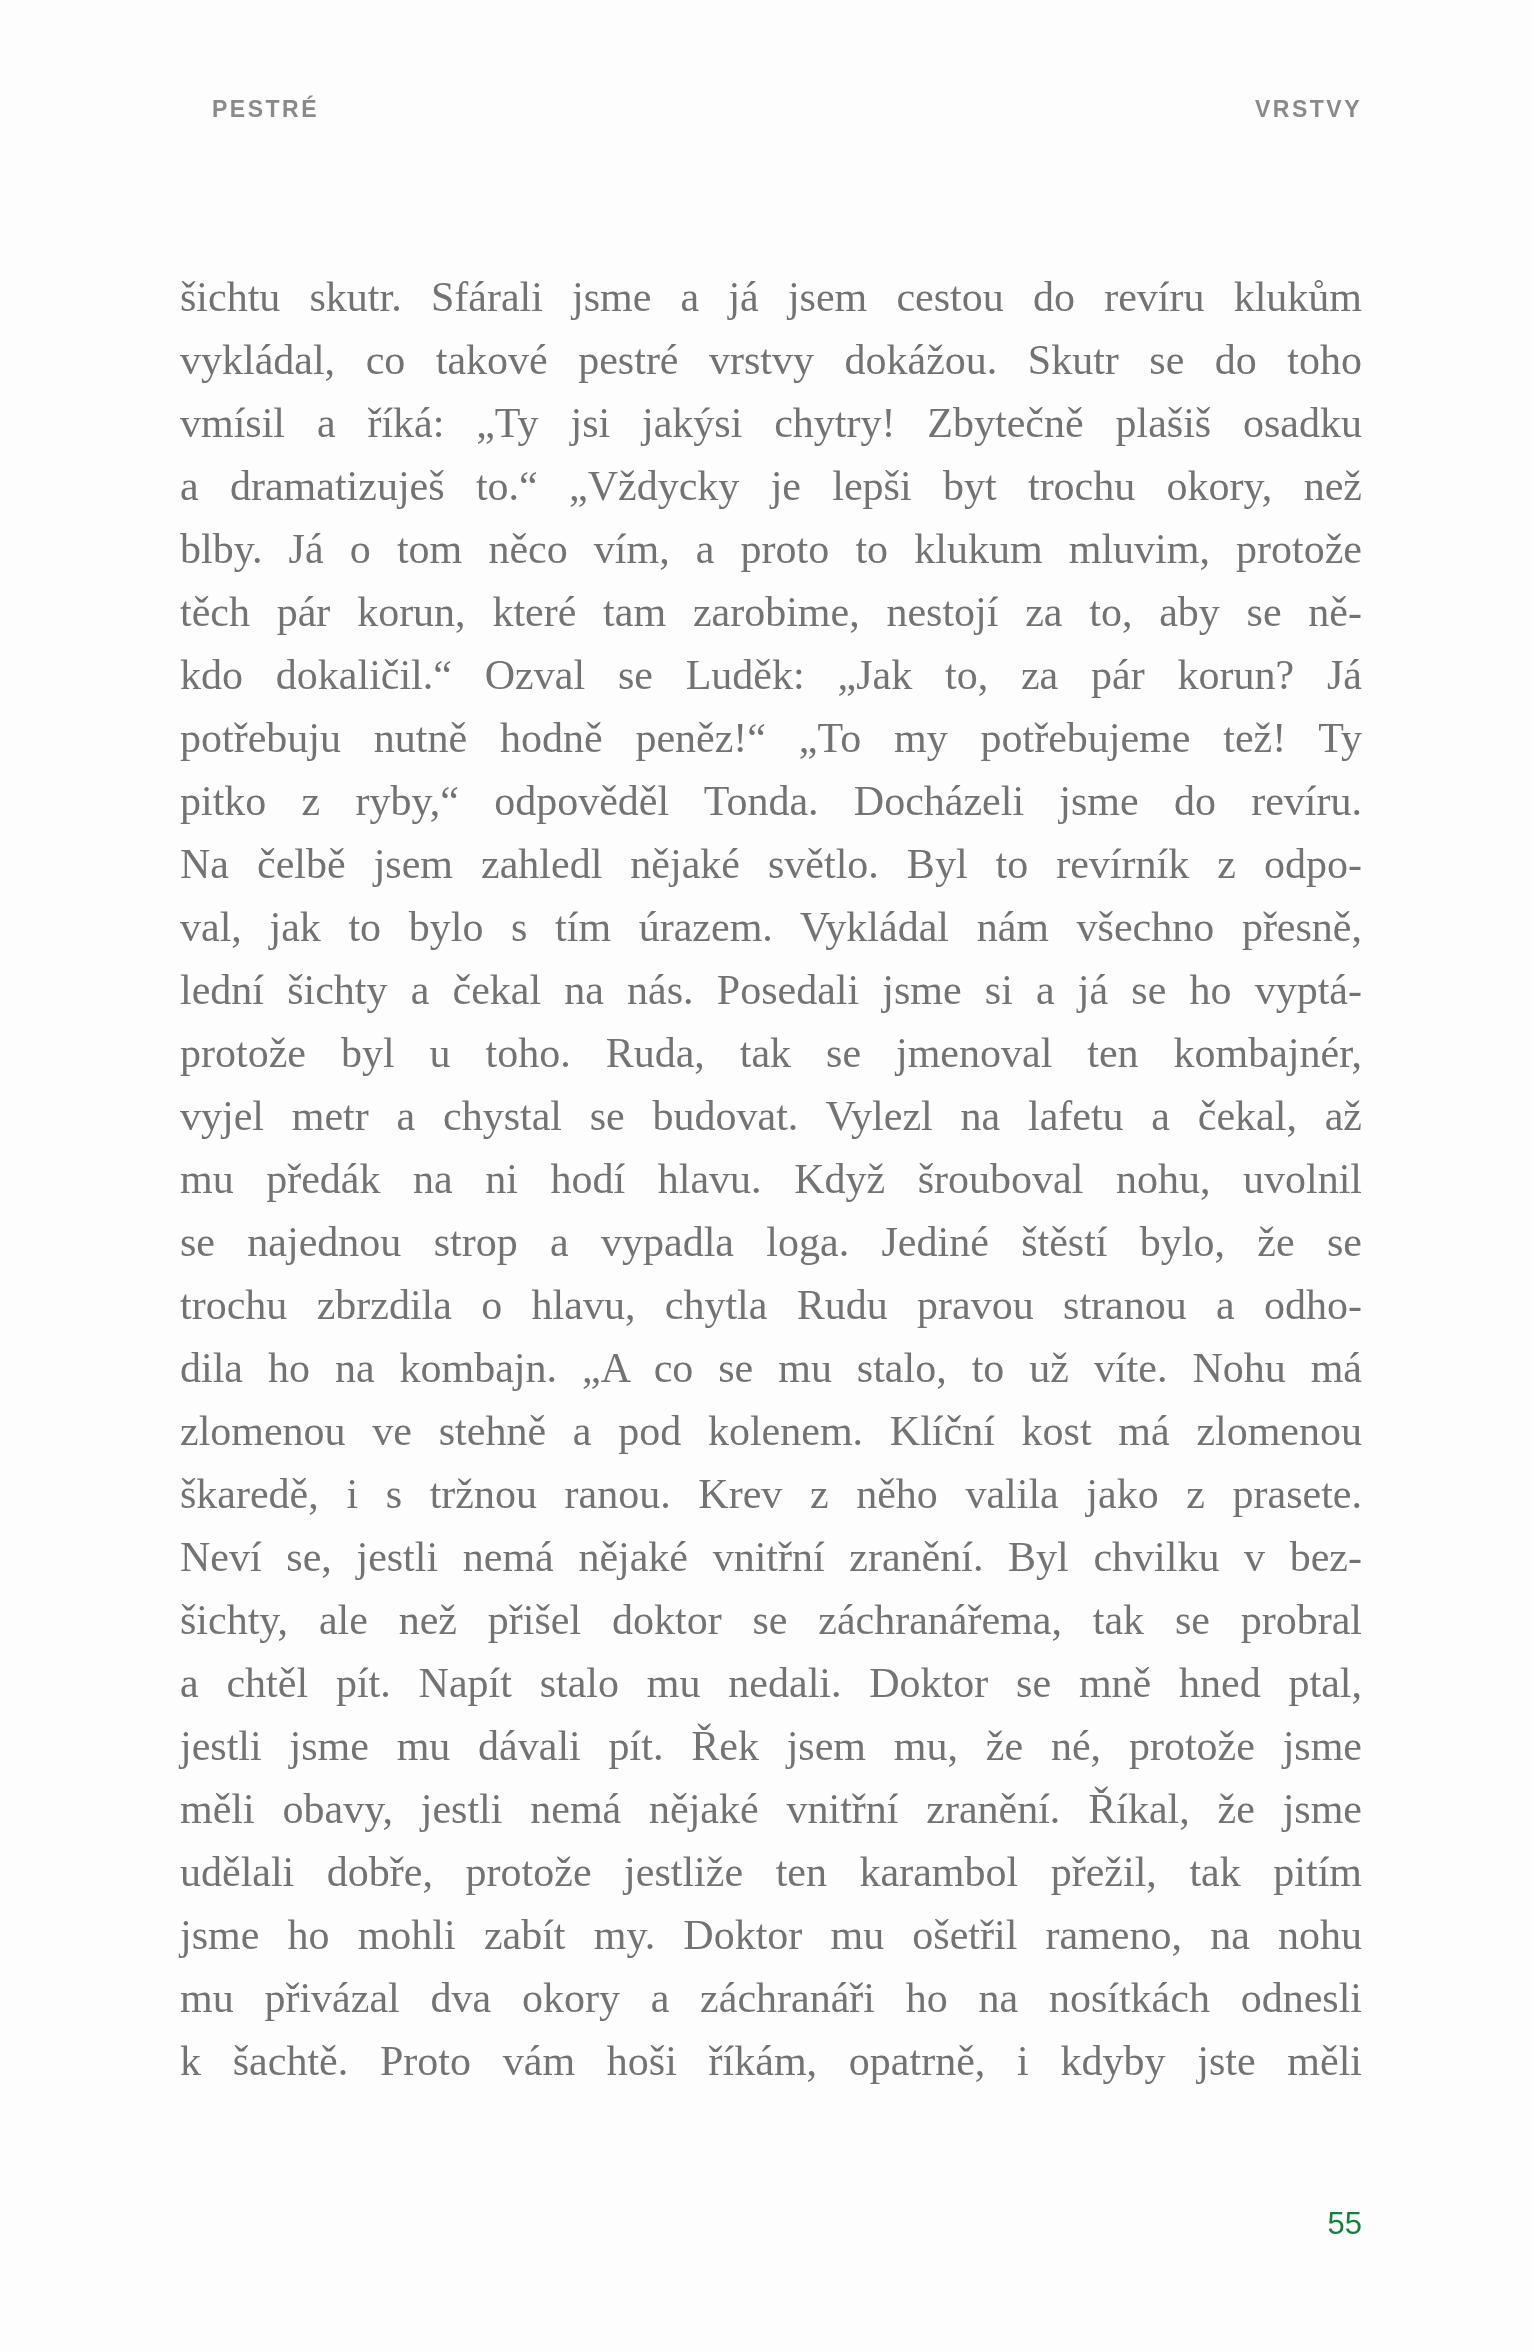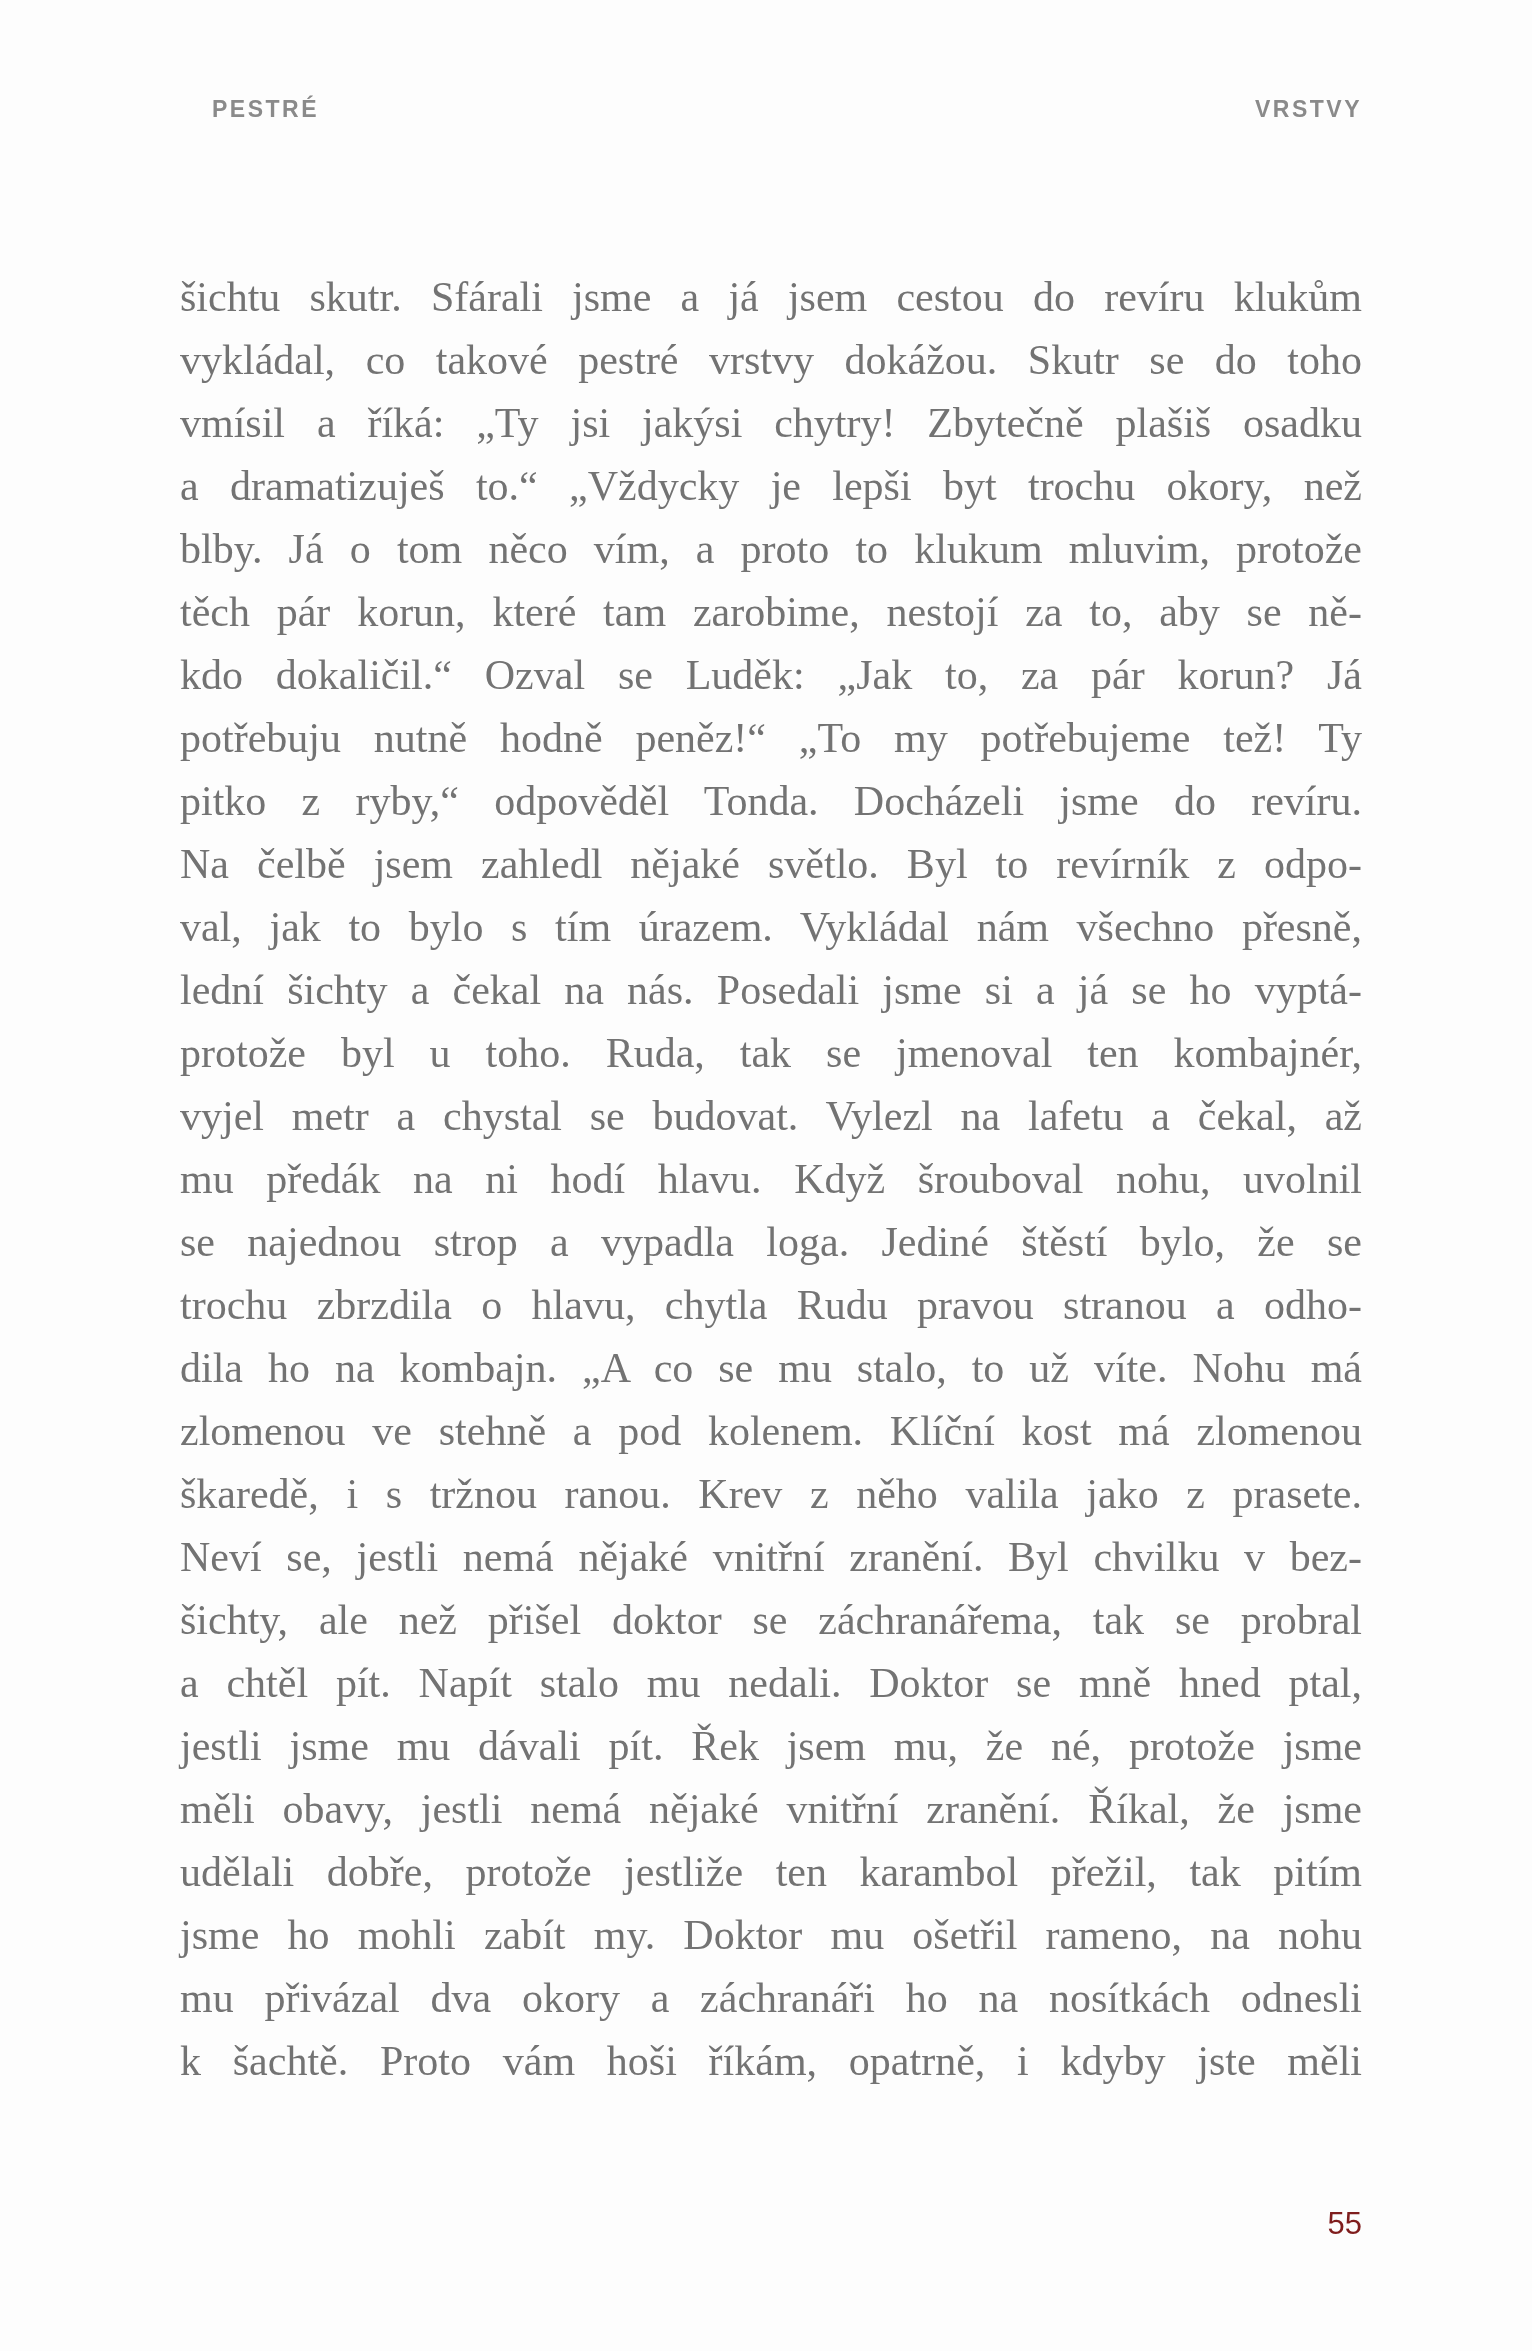--- a/index.html
+++ b/index.html
@@ -45,21 +45,21 @@
   }
   .page-footer {
     position: absolute;
     left: 180px;
     right: 170px;
     top: 2206px;
     text-align: right;
     font-family: "Liberation Sans", sans-serif;
     font-size: 31px;
     font-weight: 400;
-    color: #7f1d1d;
+    color: #15803d;
   }
 </style>
 </head>
 <body>
 
 <div class="page">
 
   <div class="running-header">
     <span>PESTRÉ</span>
     <span>VRSTVY</span>

